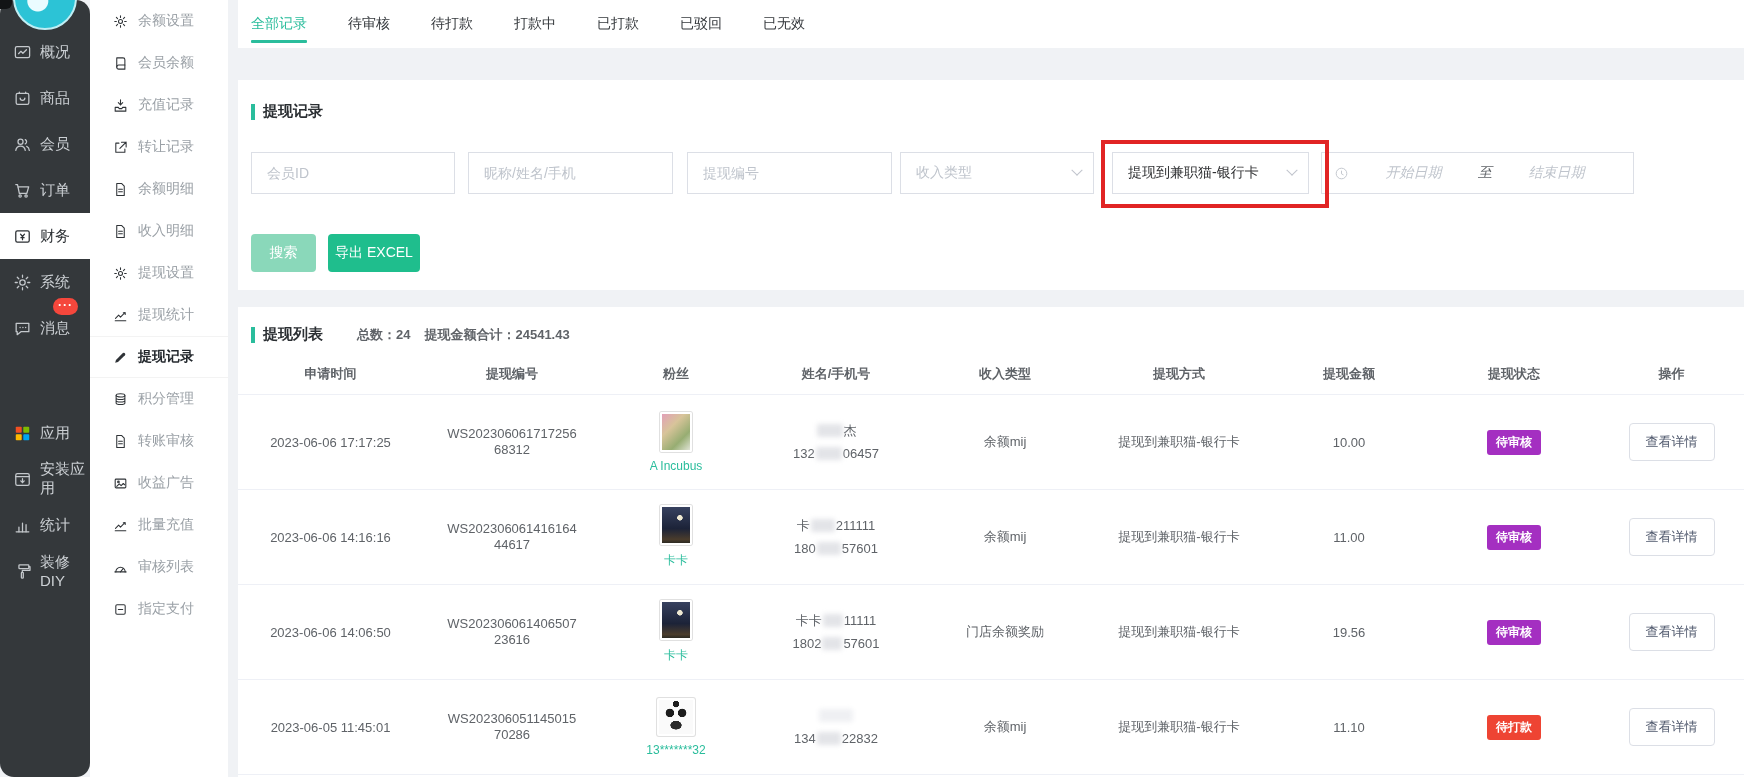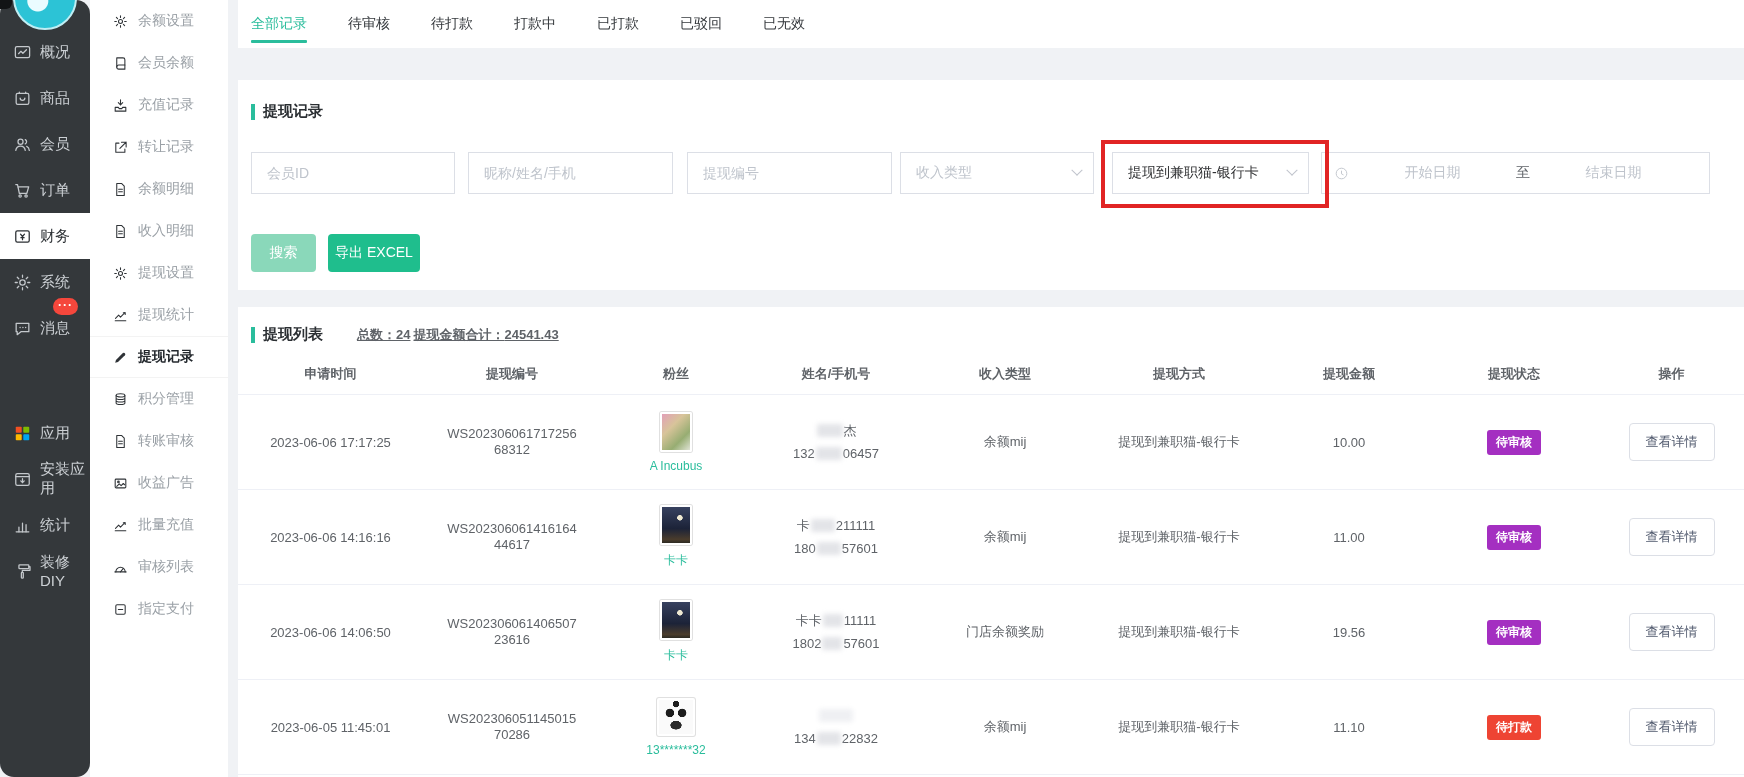--- a/index.html
+++ b/index.html
@@ -59,33 +59,33 @@
   .chev{width:8px;height:8px;border-right:1.5px solid #c0c4cc;border-bottom:1.5px solid #c0c4cc;
     transform:rotate(45deg) translate(-2px,-2px);flex:none;}
   .w1{width:204px;}
   .w2{width:205px;margin-left:13px;}
   .w3{width:205px;margin-left:14px;}
   .w4{width:194px;margin-left:8px;}
   .wrap5{margin-left:18px;position:relative;}
   .w5{width:197px;}
   .hl-box{position:absolute;left:-11px;top:-12px;width:228px;height:68px;
     border:4px solid #e12424;pointer-events:none;}
-  .w6{width:389px;margin-left:12px;padding:0 12px;color:#bfc4cc;}
+  .w6{width:313px;margin-left:12px;padding:0 12px;color:#bfc4cc;font-style:italic;}
   .w6 svg{width:15px;height:15px;stroke:#c0c4cc;fill:none;stroke-width:1.5;flex:none;}
   .dr-start,.dr-end{flex:1;text-align:center;font-size:14px;}
   .dr-sep{color:#5f6368;font-size:14px;}
 
   .btns{display:flex;gap:12px;margin-top:40px;}
   .btn{height:38px;border:none;border-radius:4px;color:#fff;font-size:14px;cursor:pointer;font-family:inherit;}
   .btn-search{width:65px;background:#8ad8ba;text-align:center;}
   .btn-export{width:92px;background:#1fbe8d;}
 
   .list-card{margin-top:17px;height:480px;overflow:hidden;}
   .list-card .sec-title{padding-top:18px;padding-left:13px;}
-  .stats{display:flex;gap:3px;margin-left:26px;font-size:13px;color:#5f6368;font-weight:600;text-decoration:underline;}
+  .stats{display:flex;gap:14px;margin-left:26px;font-size:13px;color:#5f6368;font-weight:600;}
   .stats b{font-weight:600;}
 
   .table{margin-top:10px;}
   .t-head,.t-row{display:grid;grid-template-columns:185px 178px 150px 170px 168px 180px 160px 170px 145px;}
   .t-head{height:40px;align-items:center;font-size:13px;color:#5f6368;font-weight:600;text-align:center;}
   .t-row{min-height:95px;align-items:center;border-top:1px solid #eef0f6;text-align:center;
     font-size:13px;color:#5f6368;}
   .t-end{border-top:1px solid #eef0f6;height:10px;}
   .order{word-break:break-all;padding:0 22px;line-height:16px;}
   .fan{display:flex;flex-direction:column;align-items:center;gap:7px;}

